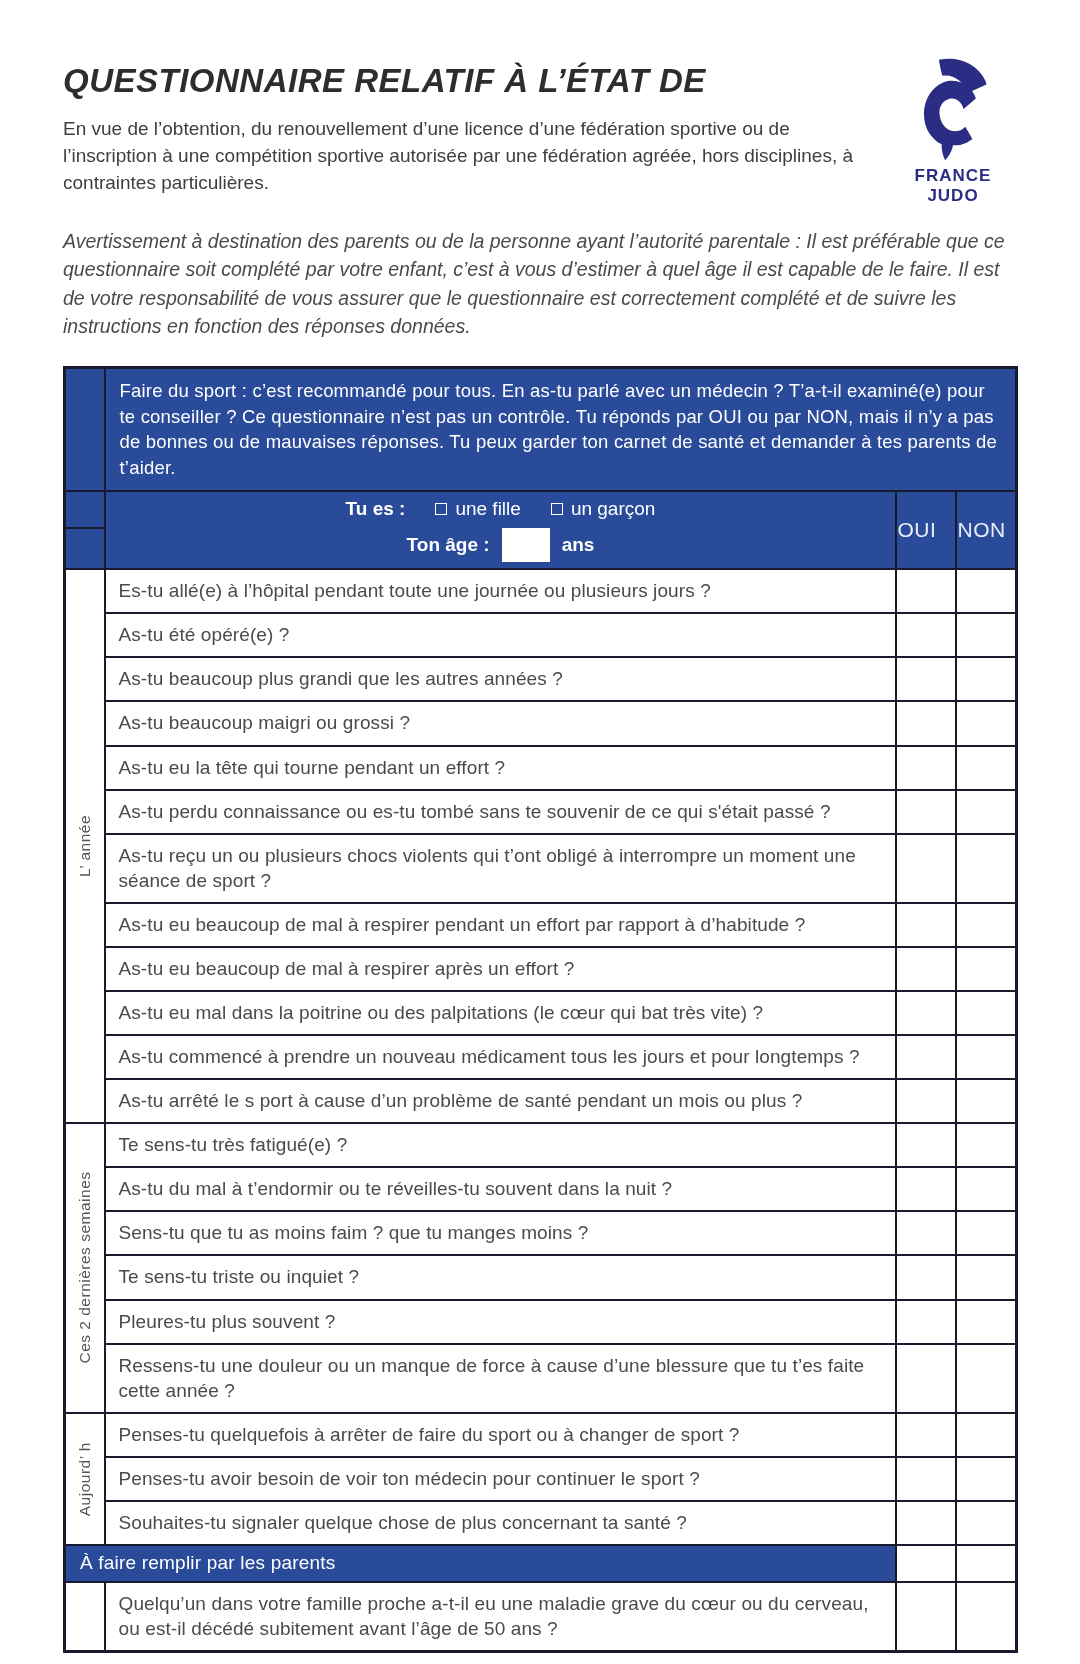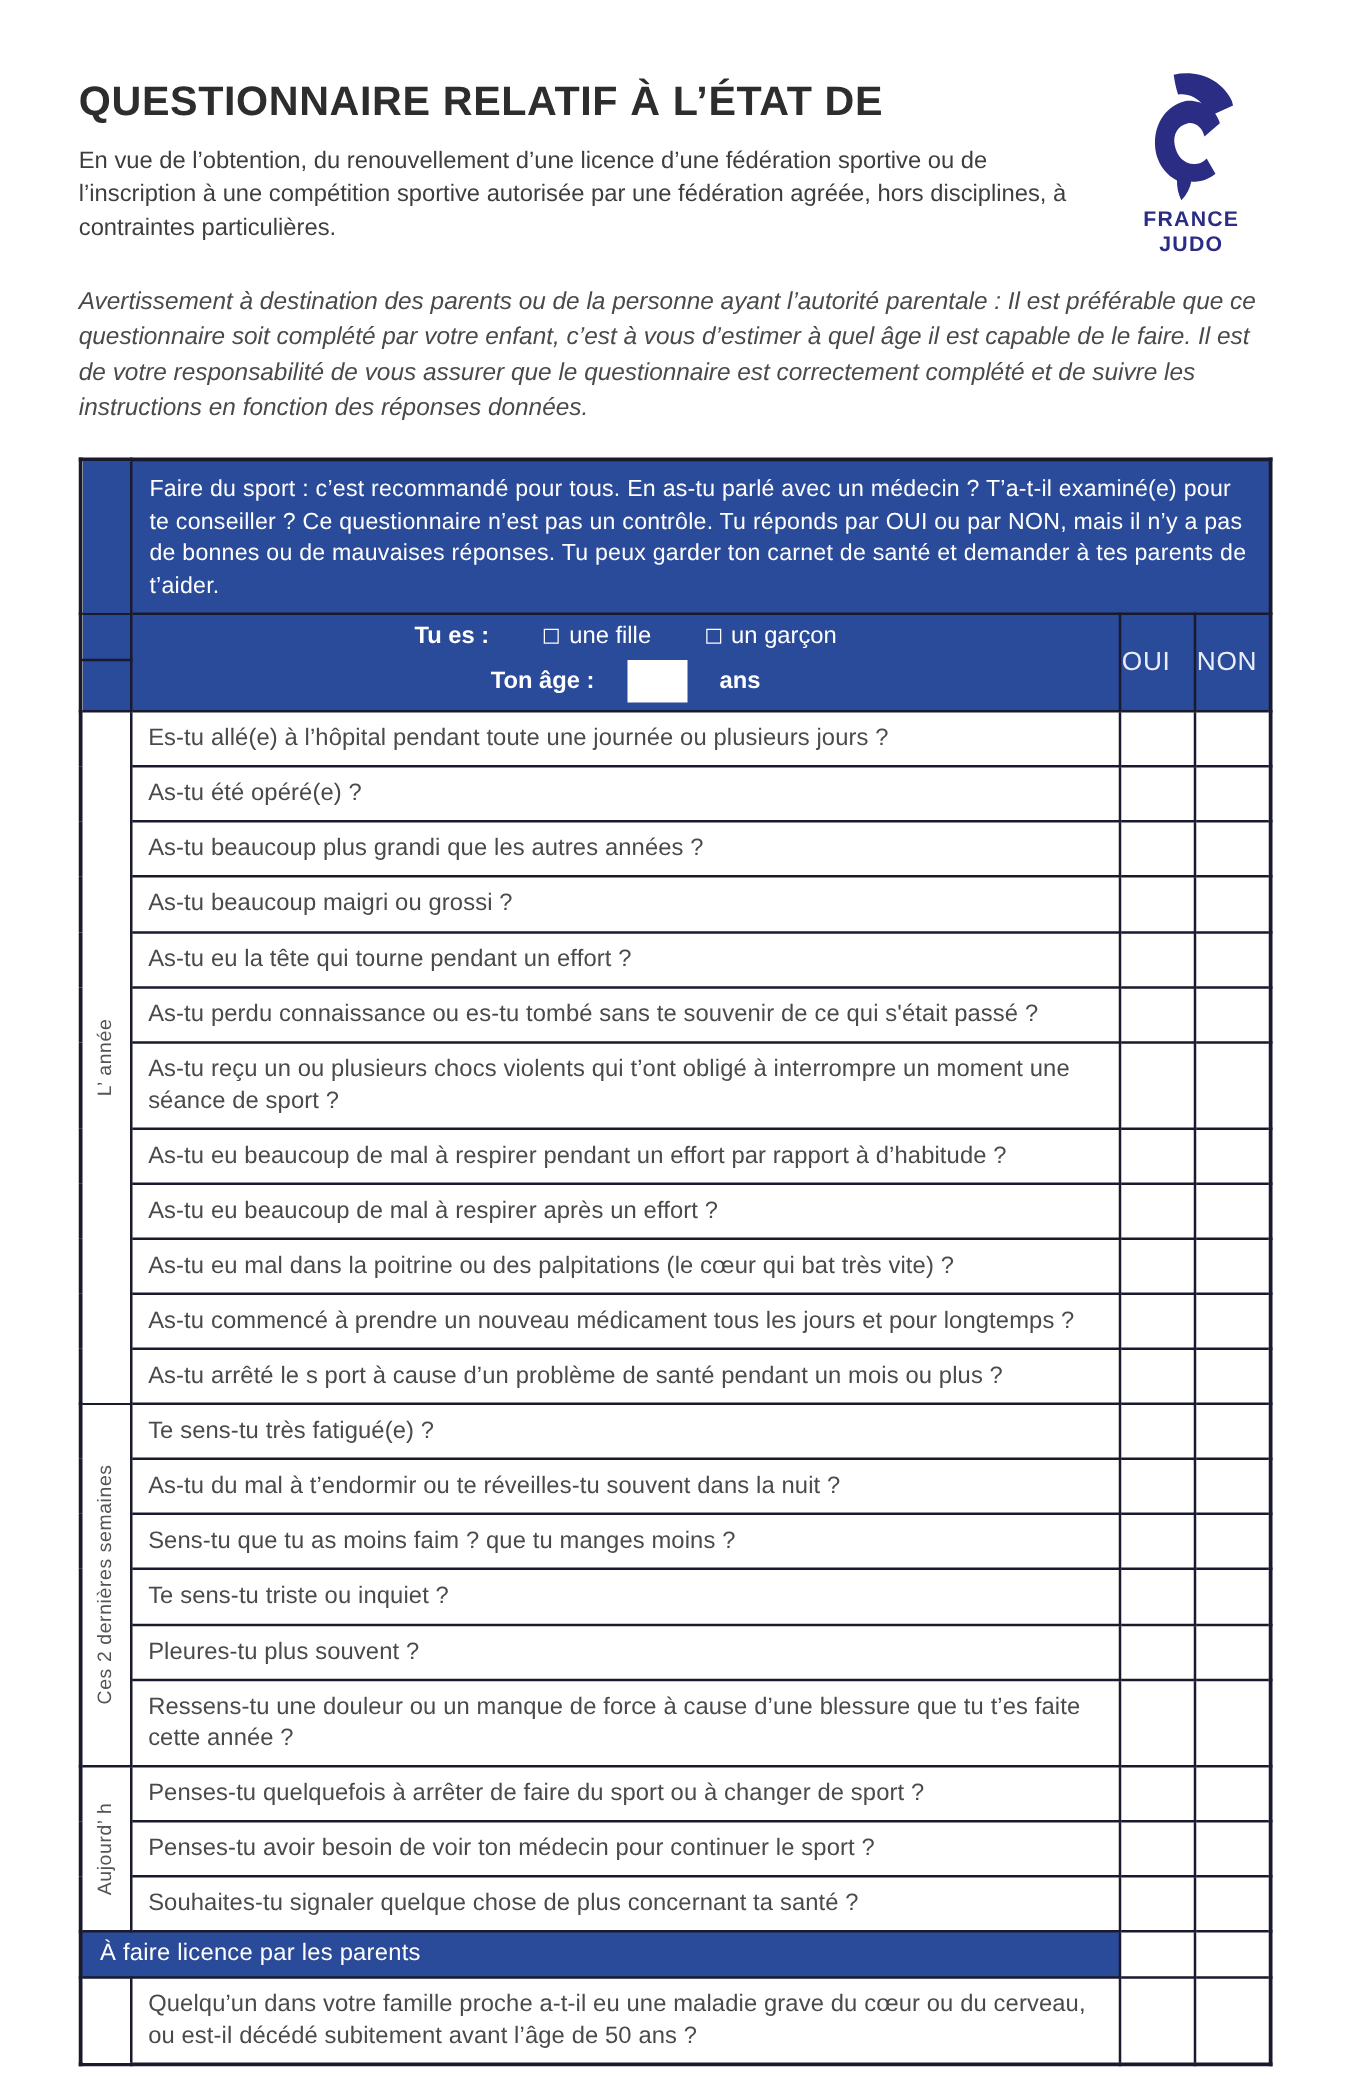--- a/index.html
+++ b/index.html
@@ -17,21 +17,21 @@
     font-family:"Liberation Sans","DejaVu Sans",sans-serif;
     color:var(--body);
   }
   .page{padding:56px 62px 0 63px;}
 
   
   .masthead{display:flex;align-items:flex-start;}
   .title-block{flex:1;padding-top:4px;}
   .doc-title{
     font-size:33px;line-height:1.28;font-weight:800;
-    color:var(--ink);letter-spacing:.5px;
+    color:var(--ink);letter-spacing:.5px;font-style:italic;
   }
   .logo-block{width:130px;display:flex;flex-direction:column;align-items:center;margin-top:2px;}
   .logo-mark{width:88px;height:104px;}
   .logo-word{
     color:var(--logo-blue);font-weight:800;font-size:17px;
     letter-spacing:1px;line-height:1.15;text-align:center;margin-top:4px;
   }
   .intro{
     max-width:800px;margin-top:14px;
     font-size:19px;line-height:1.42;color:var(--body);
@@ -55,21 +55,21 @@
   td.tbl-intro{
     padding:9px 12px 10px 14px;font-size:18.5px;line-height:1.38;letter-spacing:.2px;margin-left:40px;
   }
   td.side{background:#fff;position:relative;padding:0;}
   td.side-blue{background:var(--blue);position:relative;}
   td.side-split::after{
     content:"";position:absolute;left:-2px;right:-2px;top:46%;
     border-top:2px solid var(--border);
   }
   td.identity{padding:6px 10px;}
-  .id-line{display:flex;justify-content:center;align-items:center;gap:22px;font-size:19px;}
+  .id-line{display:flex;justify-content:center;align-items:center;gap:8px;font-size:19px;}
   .id-line + .id-line{margin-top:8px;}
   .lbl-bold{font-weight:700;}
   .chk{display:inline-flex;align-items:center;gap:8px;margin-left:22px;}
   .chk-box{
     width:12px;height:12px;border:1.5px solid #fff;display:inline-block;
     background:transparent;flex:none;
   }
   .age-box{
     display:inline-block;width:48px;height:34px;background:#fff;
     margin:0 4px;vertical-align:middle;
@@ -267,21 +267,21 @@
           <td class="q">Penses-tu avoir besoin de voir ton médecin pour continuer le sport ?</td>
           <td class="ans"></td>
           <td class="ans"></td>
         </tr>
         <tr>
           <td class="q">Souhaites-tu signaler quelque chose de plus concernant ta santé ?</td>
           <td class="ans"></td>
           <td class="ans"></td>
         </tr>
         <tr>
-          <td class="parents-bar" colspan="2">À faire licence par les parents</td>
+          <td class="parents-bar" colspan="2">À faire remplir par les parents</td>
           <td class="ans"></td>
           <td class="ans"></td>
         </tr>
         <tr>
           <td class="side" rowspan="3"></td>
           <td class="q">Quelqu’un dans votre famille proche a-t-il eu une maladie grave du cœur ou du cerveau, ou est-il décédé subitement avant l’âge de 50 ans ?</td>
           <td class="ans"></td>
           <td class="ans"></td>
         </tr>
       </tbody>

